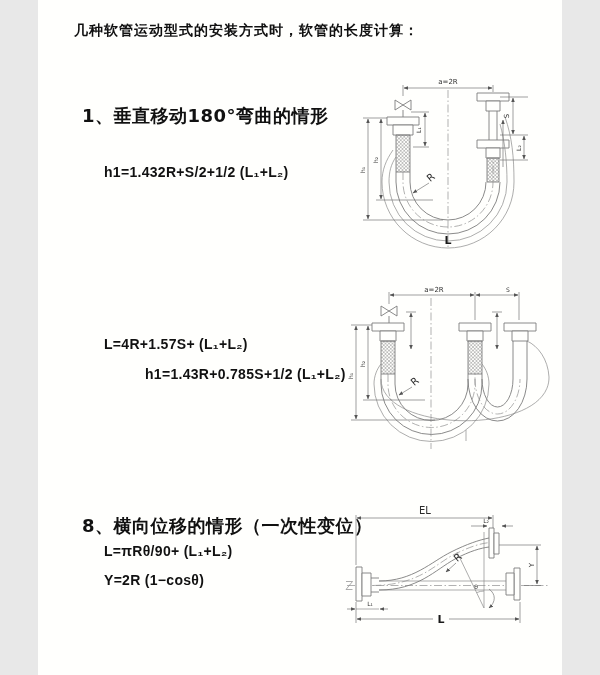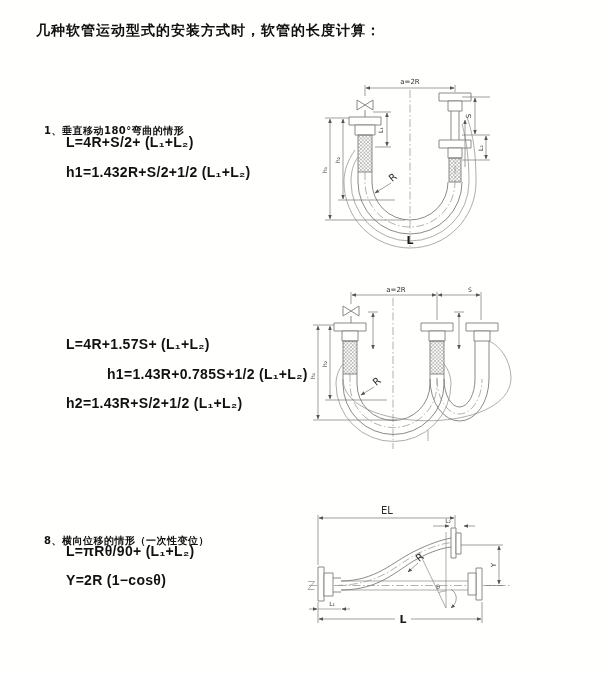--- a/index.html
+++ b/index.html
@@ -1,27 +1,27 @@
 <!DOCTYPE html>
 <html><head>
 <meta charset="utf-8">
 <style>
   html,body{margin:0;padding:0;background:#e8e8e8;}
   .page{
-    position:relative;width:600px;height:675px;margin:0 auto;
+    position:relative;width:524px;height:675px;margin:0 auto;
     background:#fffffd;overflow:hidden;
     font-family:"DejaVu Sans","Liberation Sans",sans-serif;
     color:#111;
   }
   .title{
     position:absolute;left:36px;top:22px;
     font-size:14px;font-weight:700;letter-spacing:1px;
   }
   .heading{
-    position:absolute;font-size:10px;font-weight:700;letter-spacing:0.5px;margin-top:20px;
+    position:absolute;font-size:18px;font-weight:700;letter-spacing:0.5px;
   }
   .formula{
     position:absolute;font-size:14px;font-weight:600;letter-spacing:0.3px;
     font-family:"Liberation Sans","DejaVu Sans",sans-serif;
   }
   .h1{left:44px;top:104px;} .f10{left:66px;top:134px;} .f11{left:66px;top:164px;} .f12{left:66px;top:194px;}
   .h2{left:44px;top:307px;} .f20{left:66px;top:336px;} .f21{left:66px;top:366px;margin-left:41px;} .f22{left:66px;top:395px;}
   .h3{left:44px;top:514px;} .f30{left:66px;top:543px;} .f31{left:66px;top:572px;} .f32{left:66px;top:601px;}
   .dwg{position:absolute;}
   .d1{left:305px;top:72px;} .d2{left:302px;top:284px;} .d3{left:305px;top:502px;}
@@ -39,26 +39,24 @@
   .lbl-m{font-family:"DejaVu Sans","Liberation Sans",sans-serif;font-size:10px;fill:#2a2a2a;}
 </style>
 </head>
 <body>
 
 <div class="page">
 
   <div class="title">几种软管运动型式的安装方式时，软管的长度计算：</div>
 
   <div class="heading h1">1、垂直移动180°弯曲的情形</div>
-  <div class="formula f10">L=4R+S/2+ (L₁+L₂)</div>
   <div class="formula f11">h1=1.432R+S/2+1/2 (L₁+L₂)</div>
 
   <div class="formula f20">L=4R+1.57S+ (L₁+L₂)</div>
   <div class="formula f21">h1=1.43R+0.785S+1/2 (L₁+L₂)</div>
-  <div class="formula f22">h2=1.43R+S/2+1/2 (L₁+L₂)</div>
 
   <div class="heading h3">8、横向位移的情形（一次性变位）</div>
   <div class="formula f30">L=πRθ/90+ (L₁+L₂)</div>
   <div class="formula f31">Y=2R (1−cosθ)</div>
 
   <svg width="0" height="0" style="position:absolute">
     <defs>
       <pattern id="xh" width="3.5" height="3.5" patternUnits="userSpaceOnUse">
         <path d="M0,0 L3.5,3.5 M3.5,0 L0,3.5" stroke="#8a8a8a" stroke-width="0.5"></path>
       </pattern>

